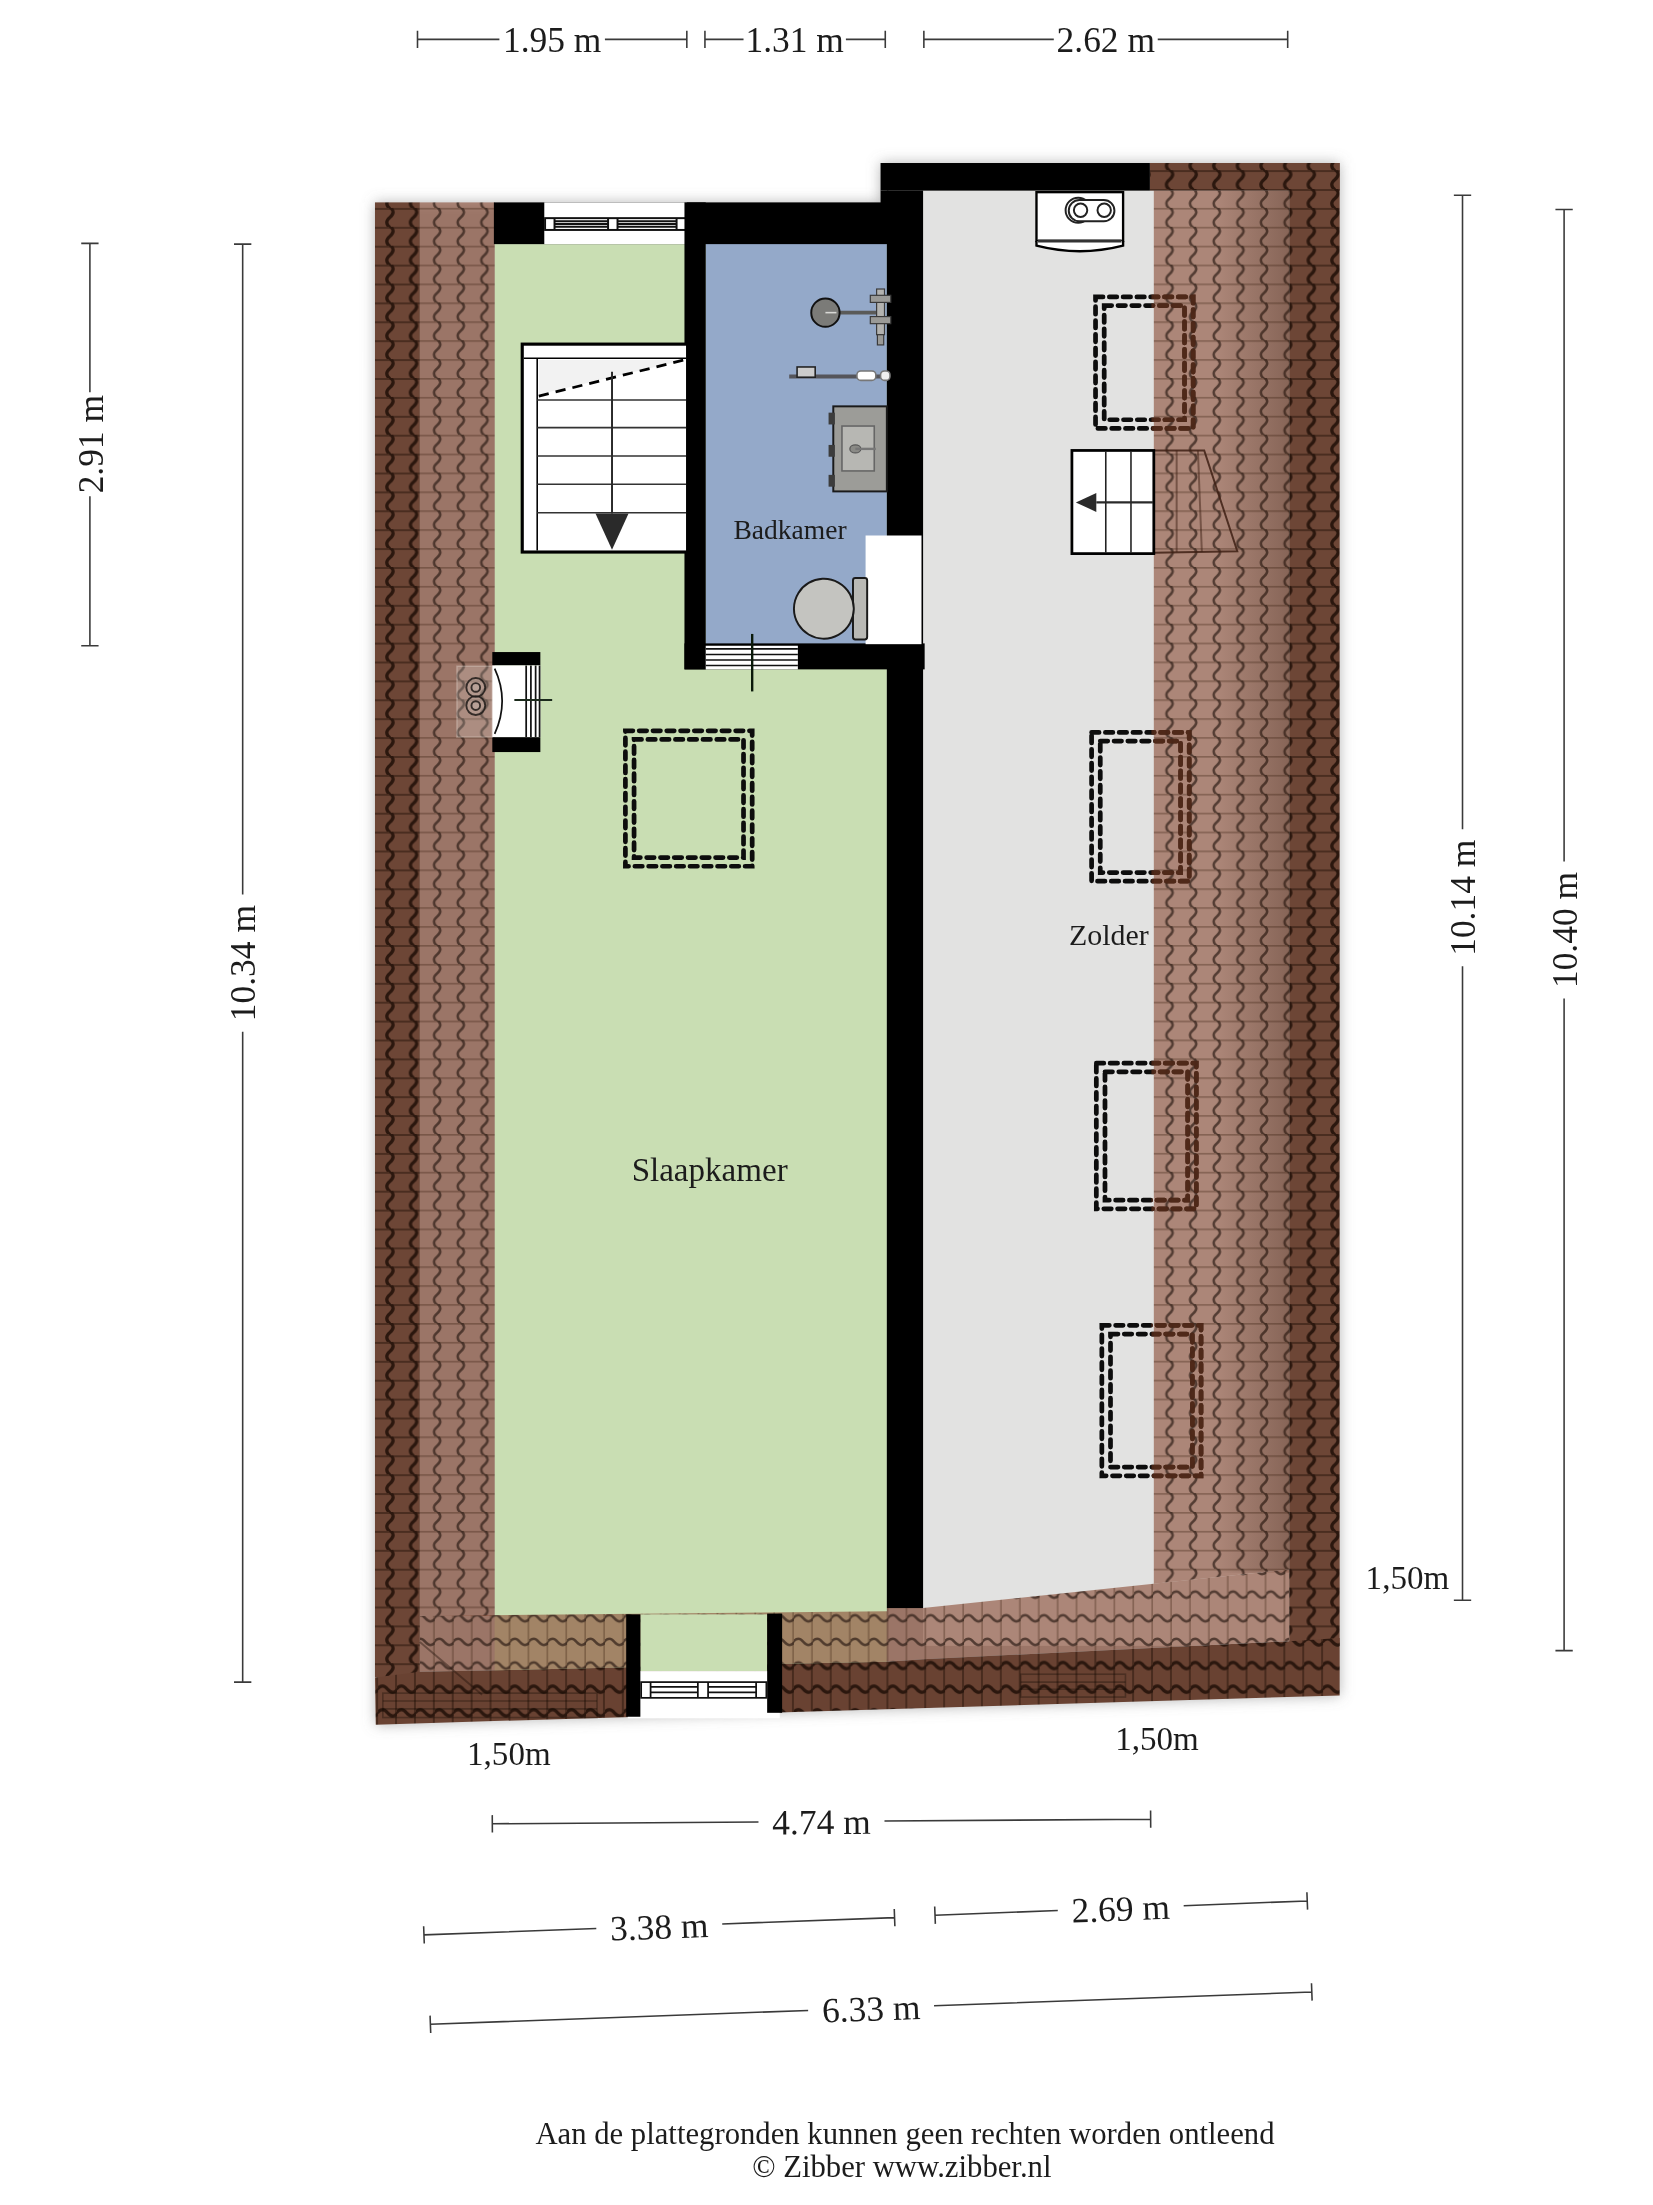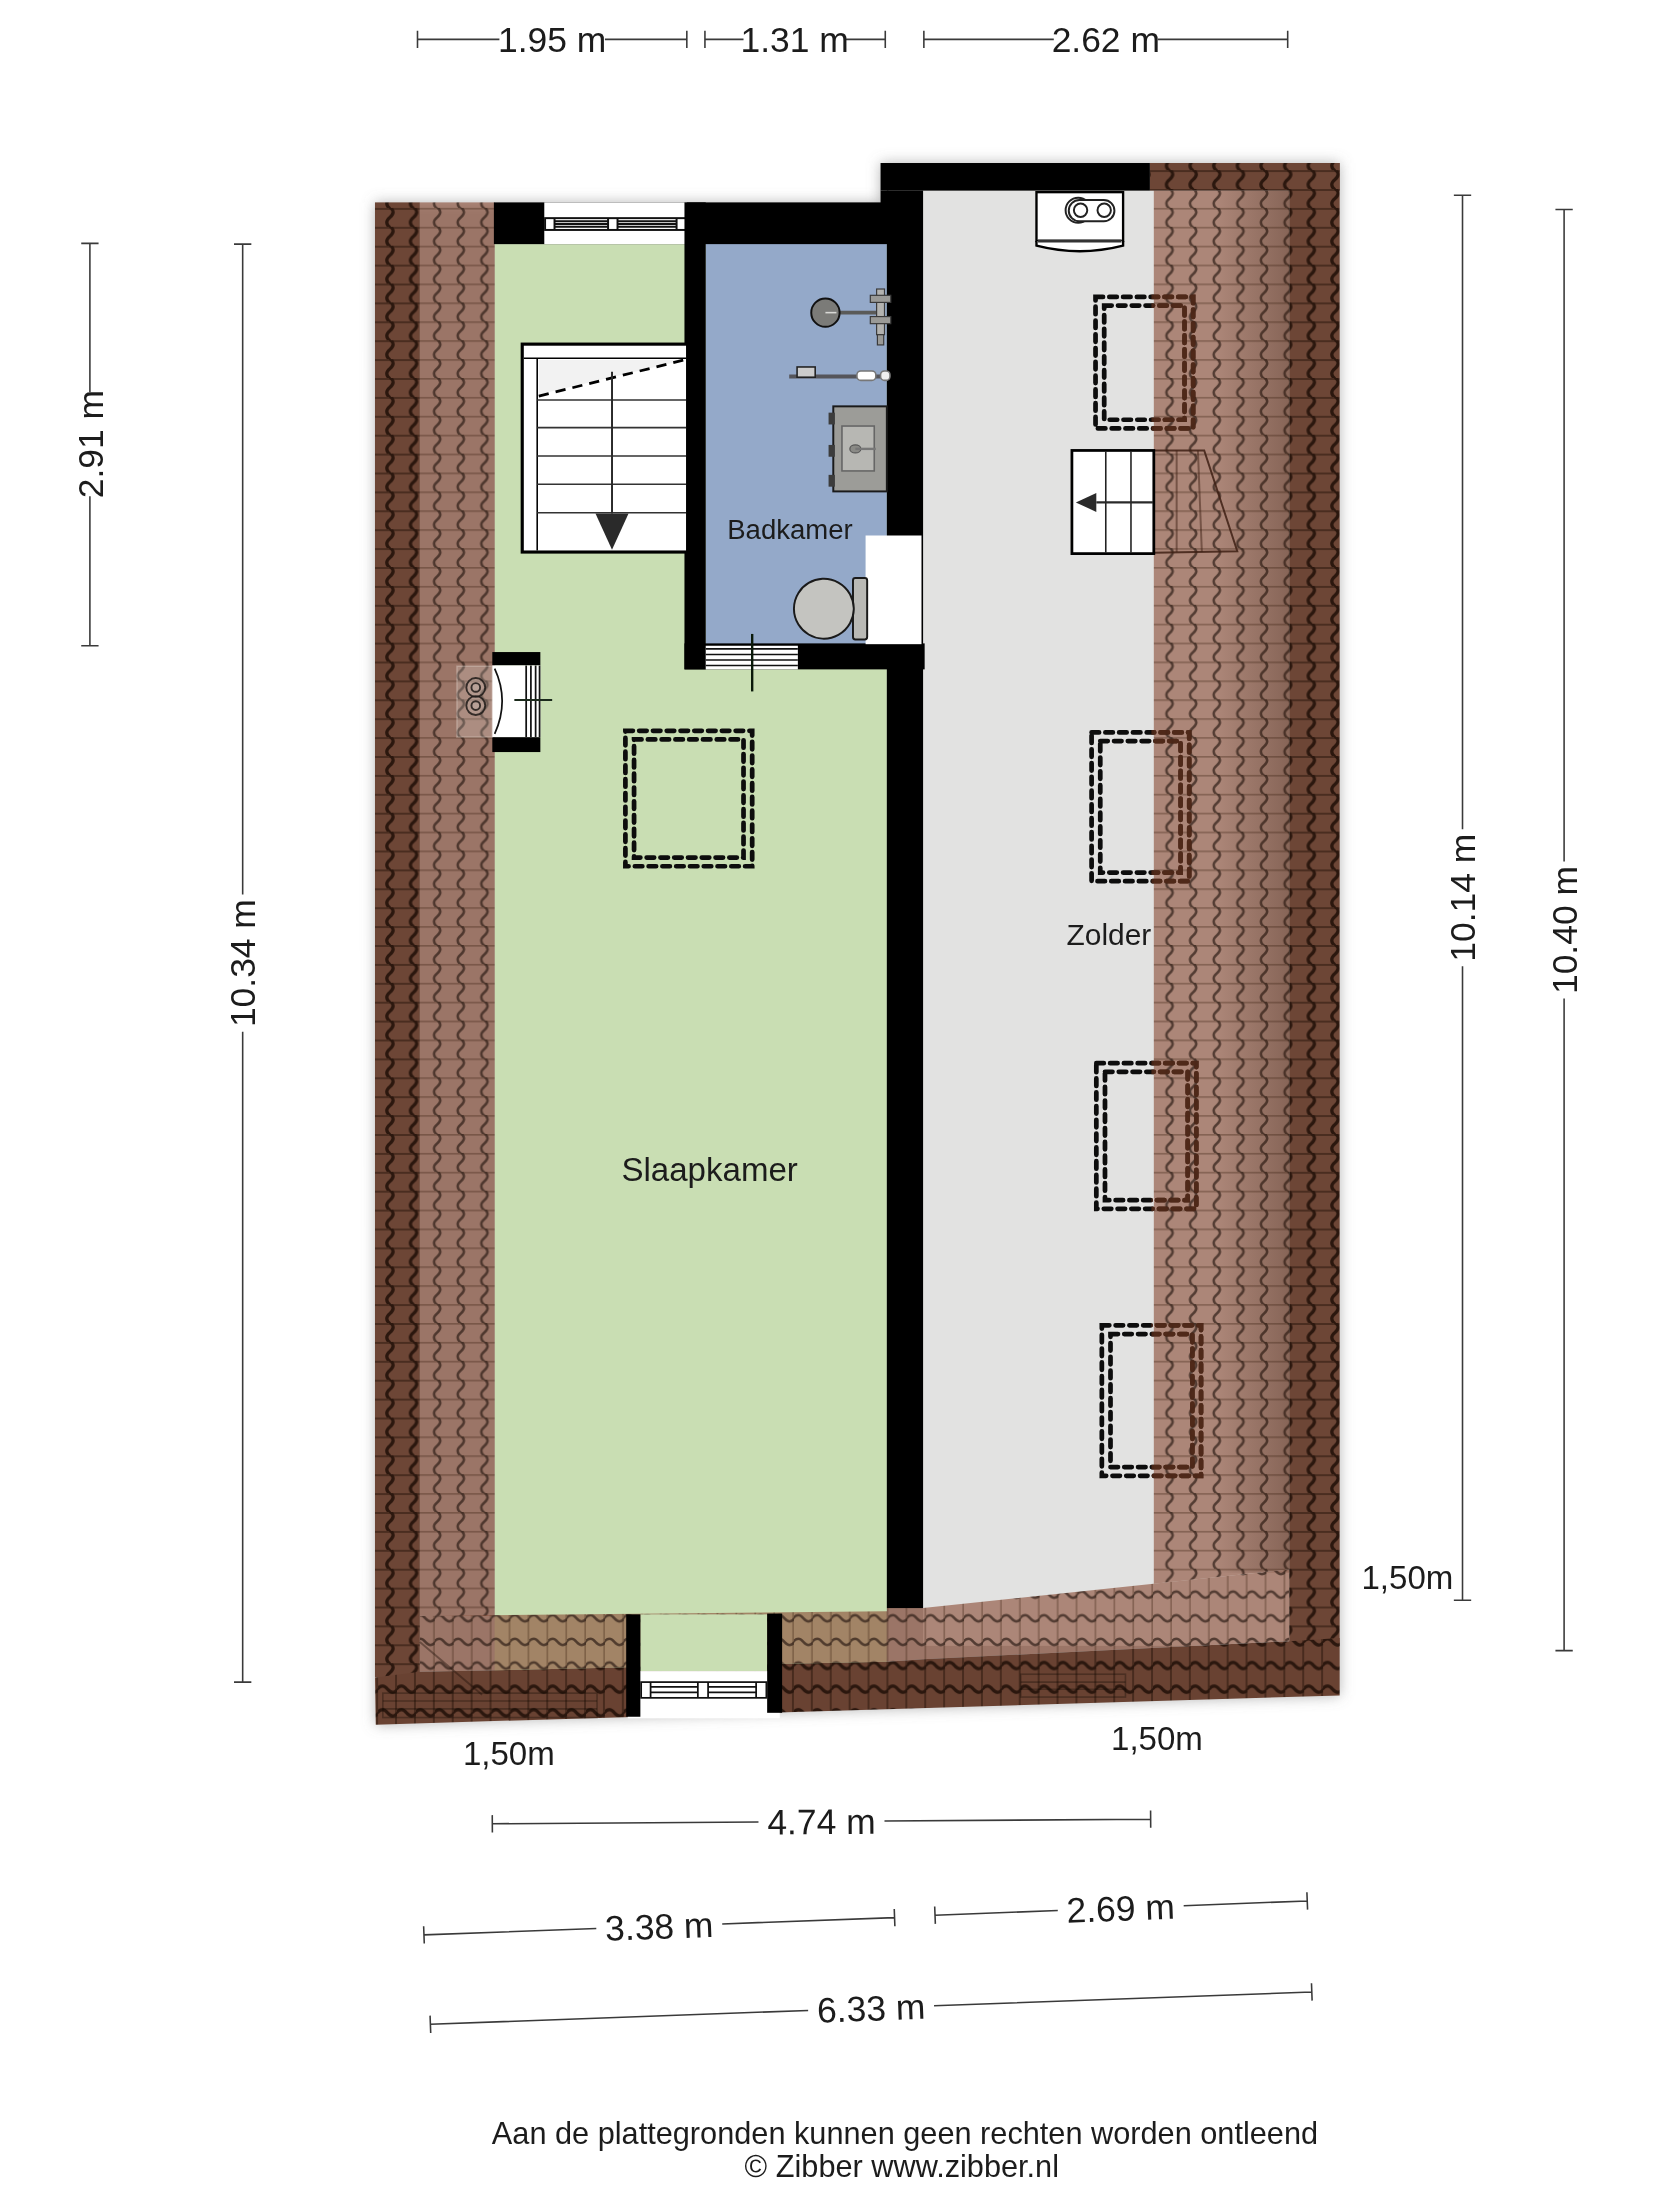--- a/index.html
+++ b/index.html
@@ -1,17 +1,17 @@
 <!DOCTYPE html>
 <html style="font-size:12.6px"><head>
 <meta charset="utf-8">
 <style>
   html,body{margin:0;padding:0;background:#ffffff;}
   .page{position:relative;width:1628px;height:2205px;background:#ffffff;overflow:hidden;
-        font-family:Liberation Sans, sans-serif;}
+        font-family:Liberation Serif, serif;}
   svg{position:absolute;left:0;top:0;}
   text{fill:#1c1c1c;}
 </style>
 </head>
 <body>
 <div class="page">
 <svg width="1654" height="2205" viewBox="0 0 2100 2800">
 <defs>
 <pattern id="td" width="30" height="24" patternUnits="userSpaceOnUse">
   <rect width="30" height="24" fill="#6d4636"></rect>

